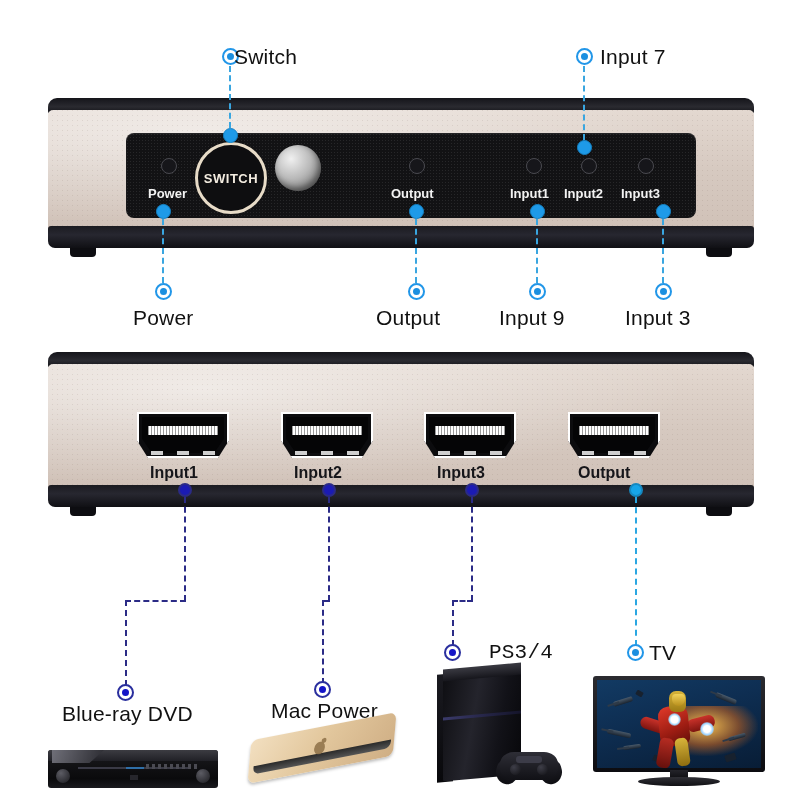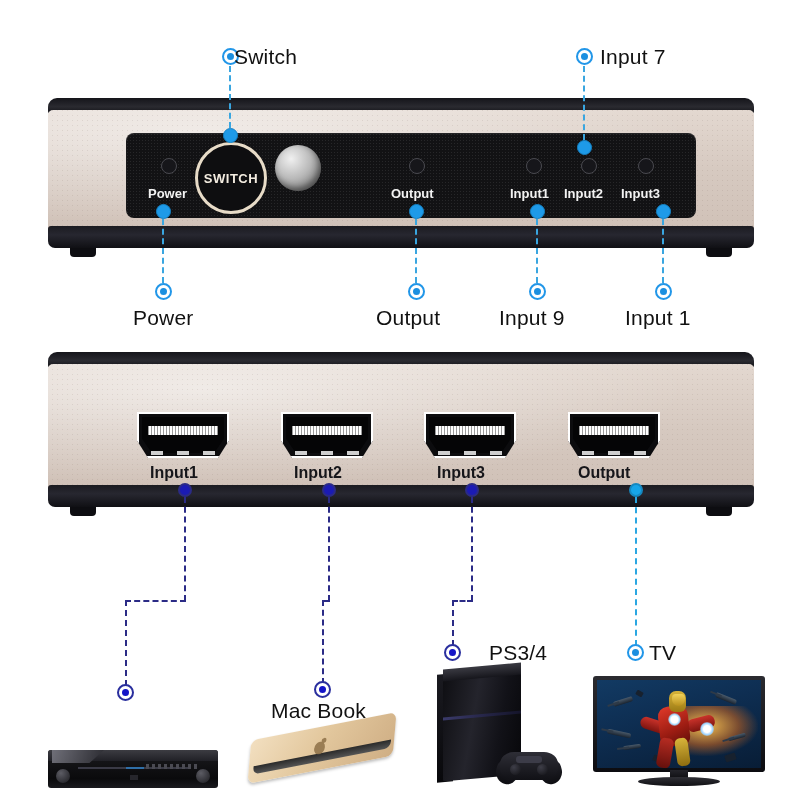--- a/index.html
+++ b/index.html
@@ -263,21 +263,21 @@
   <div class="clabel" style="left:376px;top:306px;">Output</div>
 
   <div class="marker mk-solid" style="left:530px;top:204px;"></div>
   <div class="dash-v" style="left:536px;top:219px;height:64px;"></div>
   <div class="marker mk-lt" style="left:529px;top:283px;"></div>
   <div class="clabel" style="left:499px;top:306px;">Input 9</div>
 
   <div class="marker mk-solid" style="left:656px;top:204px;"></div>
   <div class="dash-v" style="left:662px;top:219px;height:64px;"></div>
   <div class="marker mk-lt" style="left:655px;top:283px;"></div>
-  <div class="clabel" style="left:625px;top:306px;">Input 1</div>
+  <div class="clabel" style="left:625px;top:306px;">Input 3</div>
 
   <div class="unit" style="left:48px;top:352px;width:706px;height:165px;">
     <div class="unit-top"></div>
     <div class="unit-body" style="height:135px;">
       <div class="grain"></div>
     </div>
     <div class="unit-base" style="top:133px;"></div>
     <div class="foot" style="left:22px;top:155px;"></div>
     <div class="foot" style="right:22px;top:155px;"></div>
   </div>
@@ -336,22 +336,23 @@
   <div class="marker mk-dk" style="left:314px;top:681px;"></div>
 
   <div class="dash-v dk" style="left:471px;top:497px;height:104px;"></div>
   <div class="dash-h dk" style="left:452px;top:600px;width:21px;"></div>
   <div class="dash-v dk" style="left:452px;top:600px;height:46px;"></div>
   <div class="marker mk-dk" style="left:444px;top:644px;"></div>
 
   <div class="dash-v cy" style="left:635px;top:497px;height:149px;"></div>
   <div class="marker mk-lt" style="left:627px;top:644px;"></div>
 
-  <div class="clabel" style="left:271px;top:699px;">Mac Book</div>
-  <div class="clabel" style="left:489px;top:641px;">PS3/4</div>
+  <div class="clabel" style="left:62px;top:702px;">Blue-ray DVD</div>
+  <div class="clabel" style="left:271px;top:699px;">Mac Power</div>
+  <div class="clabel" style="left:489px;top:641px;font-family:Liberation Mono, monospace;">PS3/4</div>
   <div class="clabel" style="left:649px;top:641px;">TV</div>
 
   <div class="bluray" style="left:48px;top:750px;">
     <div class="br-body"></div>
     <div class="br-top"></div>
     <div class="br-bev"></div>
     <div class="br-slot"></div>
     <div class="br-led"></div>
     <div class="br-txt"></div>
     <div class="br-dot"></div>

